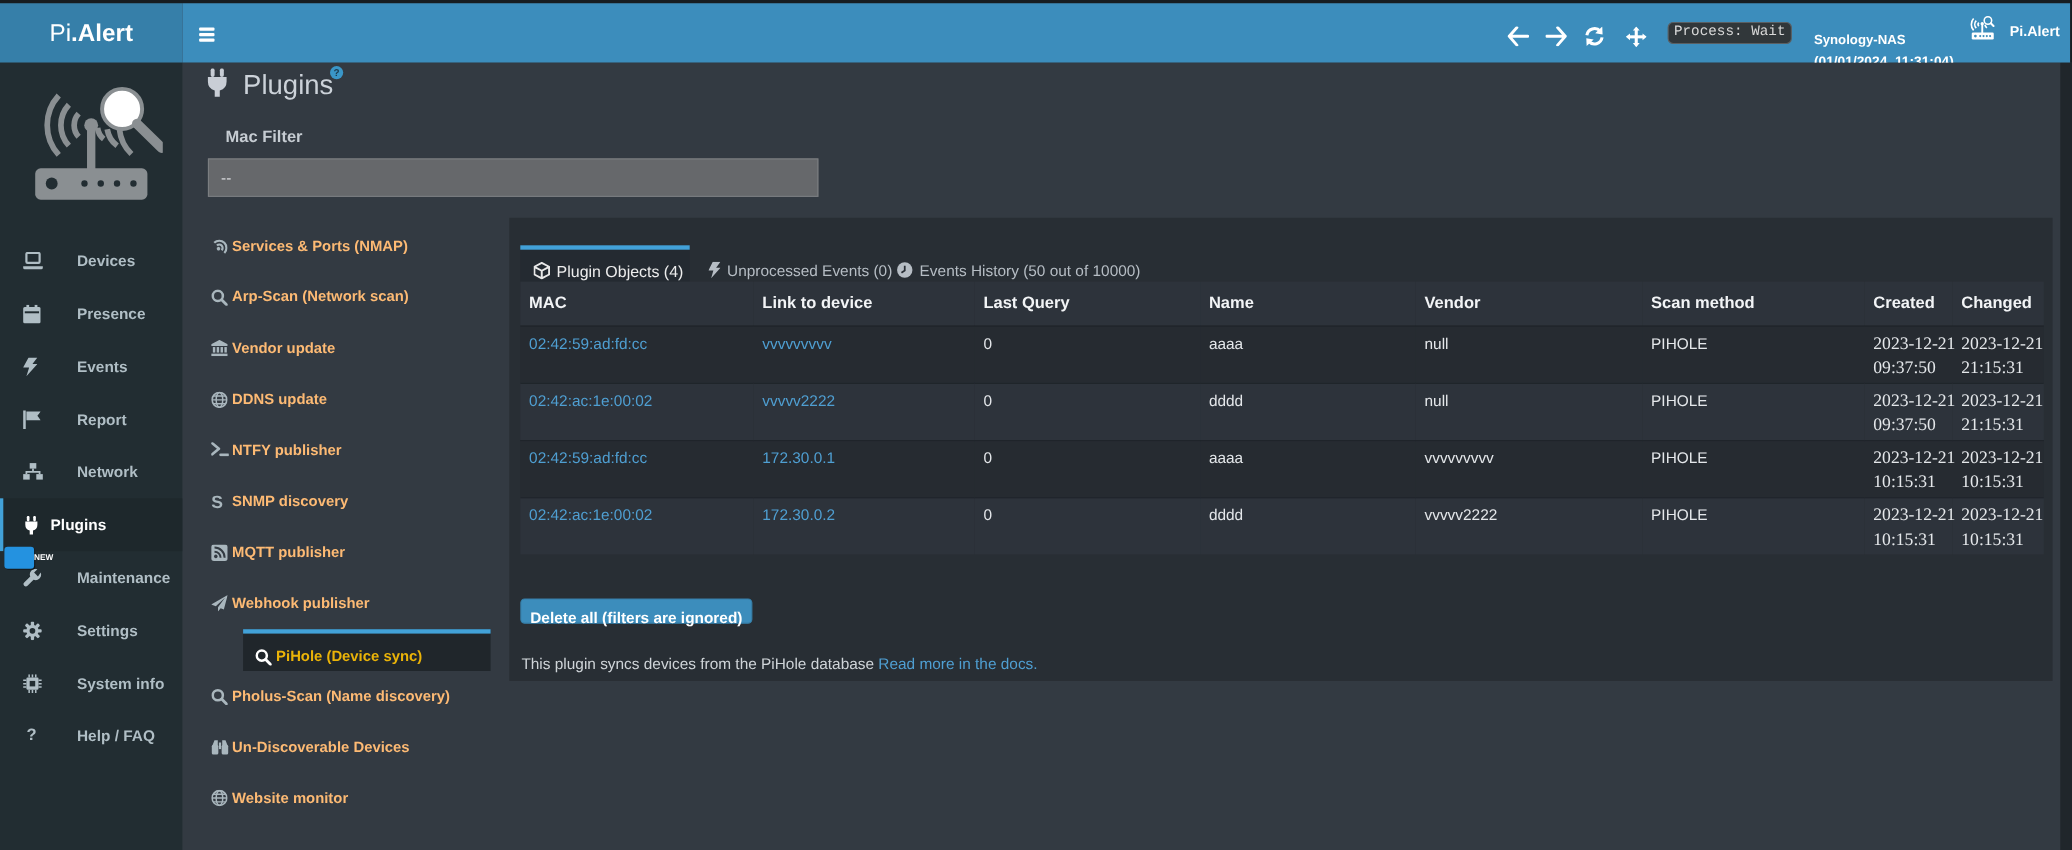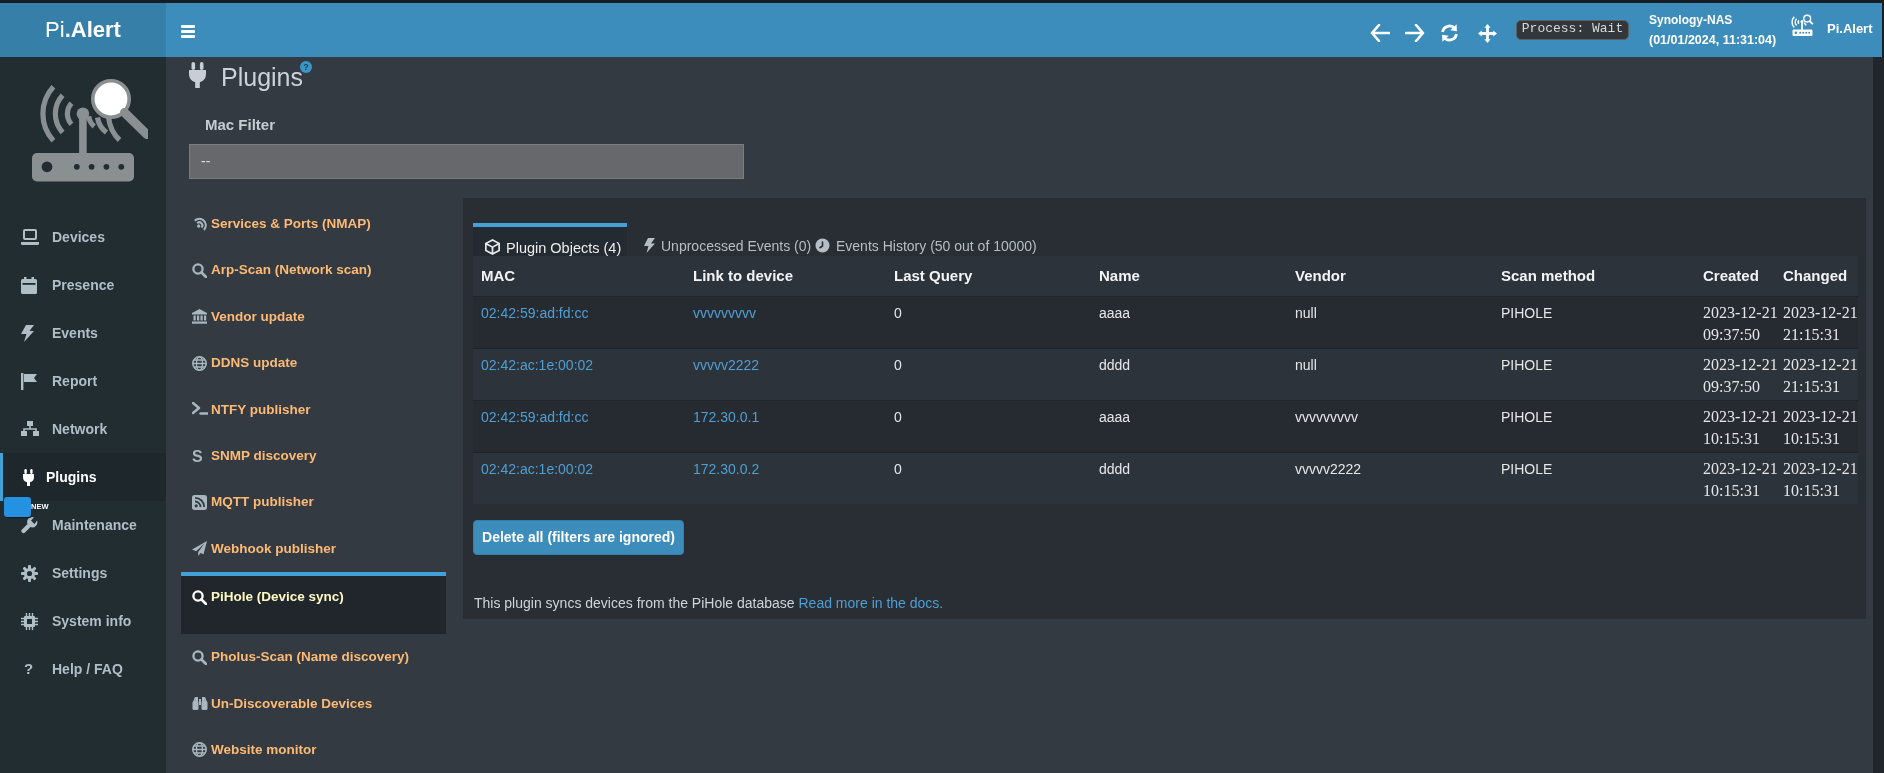--- a/index.html
+++ b/index.html
@@ -8,65 +8,65 @@
 
 #topstrip { left:0; top:0; width:1884px; height:3px; background:#171d21; }
 #logo { left:0; top:3px; width:166px; height:54px; background:#367fa9; color:#fff; text-align:center; line-height:54px; font-size:22px; font-weight:400; letter-spacing:0; }
 #logo b { font-weight:700; }
 #navbar { left:166px; top:3px; width:1716px; height:54px; background:#3c8dbc; }
 #navedge { left:1882px; top:0; width:2px; height:57px; background:#171d21; }
 #hamburger { left:15px; top:22px; width:14px; height:13px; }
 #hamburger div { height:2.6px; background:#fff; margin-bottom:2.4px; border-radius:1px; }
 .navicon { top:21px; }
 #procbox { left:1350px; top:17px; width:113px; height:20px; background:#31373a; border:1.5px solid #5a5f62; border-radius:5px; color:#d9d9d9; font-family:"Liberation Mono",monospace; font-size:13px; line-height:16px; text-align:center; }
-#nastext { left:1483px; top:8px; color:#fff; font-weight:700; font-size:12px; line-height:19.5px; }
+#nastext { left:1483px; top:24px; color:#fff; font-weight:700; font-size:12px; line-height:19.5px; }
 #nastext .l2 { font-size:12.5px; }
 #navlogo2 { left:1625px; top:11px; }
 #pialert2 { left:1661px; top:18px; color:#fff; font-weight:700; font-size:13px; }
 
 #sidebar { left:0; top:57px; width:166px; height:716px; background:#222d32; }
 #biglogo { left:28px; top:20px; }
 ul.menu { list-style:none; position:absolute; left:0; top:156px; width:166px; }
-ul.menu li { height:48px; line-height:48px; color:#b0bec5; font-size:14px; font-weight:700; position:relative; padding-left:52px; }
+ul.menu li { height:48px; line-height:48px; color:#b0bec5; font-size:14px; font-weight:700; position:relative; padding-left:70px; }
 ul.menu li .mi { position:absolute; left:21px; top:16px; width:17px; height:17px; }
 ul.menu li.active { background:#1e282c; color:#fff; border-left:3px solid #42a1d8; padding-left:43px; }
 ul.menu li.active .mi { left:18px; }
 #newbadge { left:4px; top:440px; width:21px; height:20px; background:#2492e0; border-radius:3px; color:#fff; font-size:7.5px; font-weight:700; text-align:center; line-height:20px; box-shadow:1px 1px 0 #14181b;padding-left:27px; }
 
 #content { left:166px; top:57px; width:1707px; height:716px; background:#333a42; }
 #scrollstrip { left:1873px; top:57px; width:11px; height:716px; background:#20262b; }
 #pghead { left:55px; top:1px; color:#ccd2d9; font-size:25px; }
 #pghead sup { position:relative; top:-7px; margin-left:-3px; }
 #plugico { left:21px; top:5px; }
 #qmark { display:inline-block; width:12px; height:12px; background:#3a96c8; border-radius:50%; color:#1c3d52; font-size:9px; font-weight:700; text-align:center; line-height:12px; }
 #macfilter-label { left:39px; top:59px; color:#c6ccd2; font-size:15px; font-weight:700; }
 #macinput { left:23px; top:87px; width:555px; height:35px; background:#66686b; border:1px solid #7b7e81; color:#dcdee0; font-size:14px; line-height:33px; padding-left:11px; }
 
 #pluglist { left:15px; top:144px; width:265px; }
 #pluglist .pl { height:46.4px; position:relative; color:#fdba74; font-size:13.5px; font-weight:700; line-height:46.4px; padding-left:30px; }
 #pluglist .pl .pi { position:absolute; left:11px; top:15.5px; width:15px; height:15px; }
-#pluglist .pl.active { background:#20262b; color:#fef9c3; border-top:4px solid #42a1d8; height:62px; line-height:42px; }
+#pluglist .pl.active { background:#20262b; color:#eab308; border-top:4px solid #42a1d8; height:38px; line-height:42px;margin-left:40px; }
 #pluglist .pl.active .pi { top:14px; }
 
 #panel { left:297px; top:141px; width:1403px; height:421px; background:#282e34; }
 #tabs { position:absolute; left:10px; top:11px; height:47px; }
 .tab { position:absolute; top:0; height:47px; line-height:47px; color:#b6bdc4; font-size:14px;margin-top:14px; }
 .tab.active { background:#242a31; border-top:4px solid #42a1d8; color:#ededed; line-height:43px; font-size:14.5px; }
 .tab .ti { display:inline-block; vertical-align:-2px; margin-right:6px; }
 #tab1 { left:0; width:154px; padding-left:12px; }
 #tab2 { left:154px; width:193px; padding-left:17px; }
 #tab3 { left:329px; width:265px; padding-left:13px; }
 table#objtable { position:absolute; left:10px; top:58px; width:1385px; border-collapse:collapse; table-layout:fixed; color:#e4e7ea; font-size:14px; }
 #objtable th { text-align:left; font-size:15px; color:#f2f4f6; font-weight:700; height:40px; padding:0 0 0 8px; background:#2d333b; vertical-align:middle; }
 #objtable td { height:52px; padding:5px 0 0 8px; vertical-align:baseline; }
 #objtable tr.odd td { background:#262b31; border-top:1px solid #1f242a; }
 #objtable tr.even td { background:#2d333b; border-top:1px solid #1f242a; }
 #objtable a { color:#4f9fd2; text-decoration:none; }
 #objtable .dt { font-family:"Liberation Serif",serif; font-size:16px; line-height:22px; white-space:nowrap; }
-#delbtn { left:10px; top:322px; width:211px; height:35px; background:#3c8dbc; border:1px solid #367fa9; border-radius:4px; color:#fff; font-size:14px; font-weight:700; text-align:center; line-height:33px; }
+#delbtn { left:10px; top:346px; width:211px; height:23px; background:#3c8dbc; border:1px solid #367fa9; border-radius:4px; color:#fff; font-size:14px; font-weight:700; text-align:center; line-height:33px; }
 #syncline { left:11px; top:397px; color:#cfd4d8; font-size:14px; }
 #syncline a { color:#4f9fd2; text-decoration:none; }
 svg { display:block; }
 </style>
 </head>
 <body>
 <div class="abs" id="topstrip"></div>
 <div class="abs" id="logo">Pi<b>.Alert</b></div>
 <div class="abs" id="navbar">
   <div class="abs" id="hamburger">

